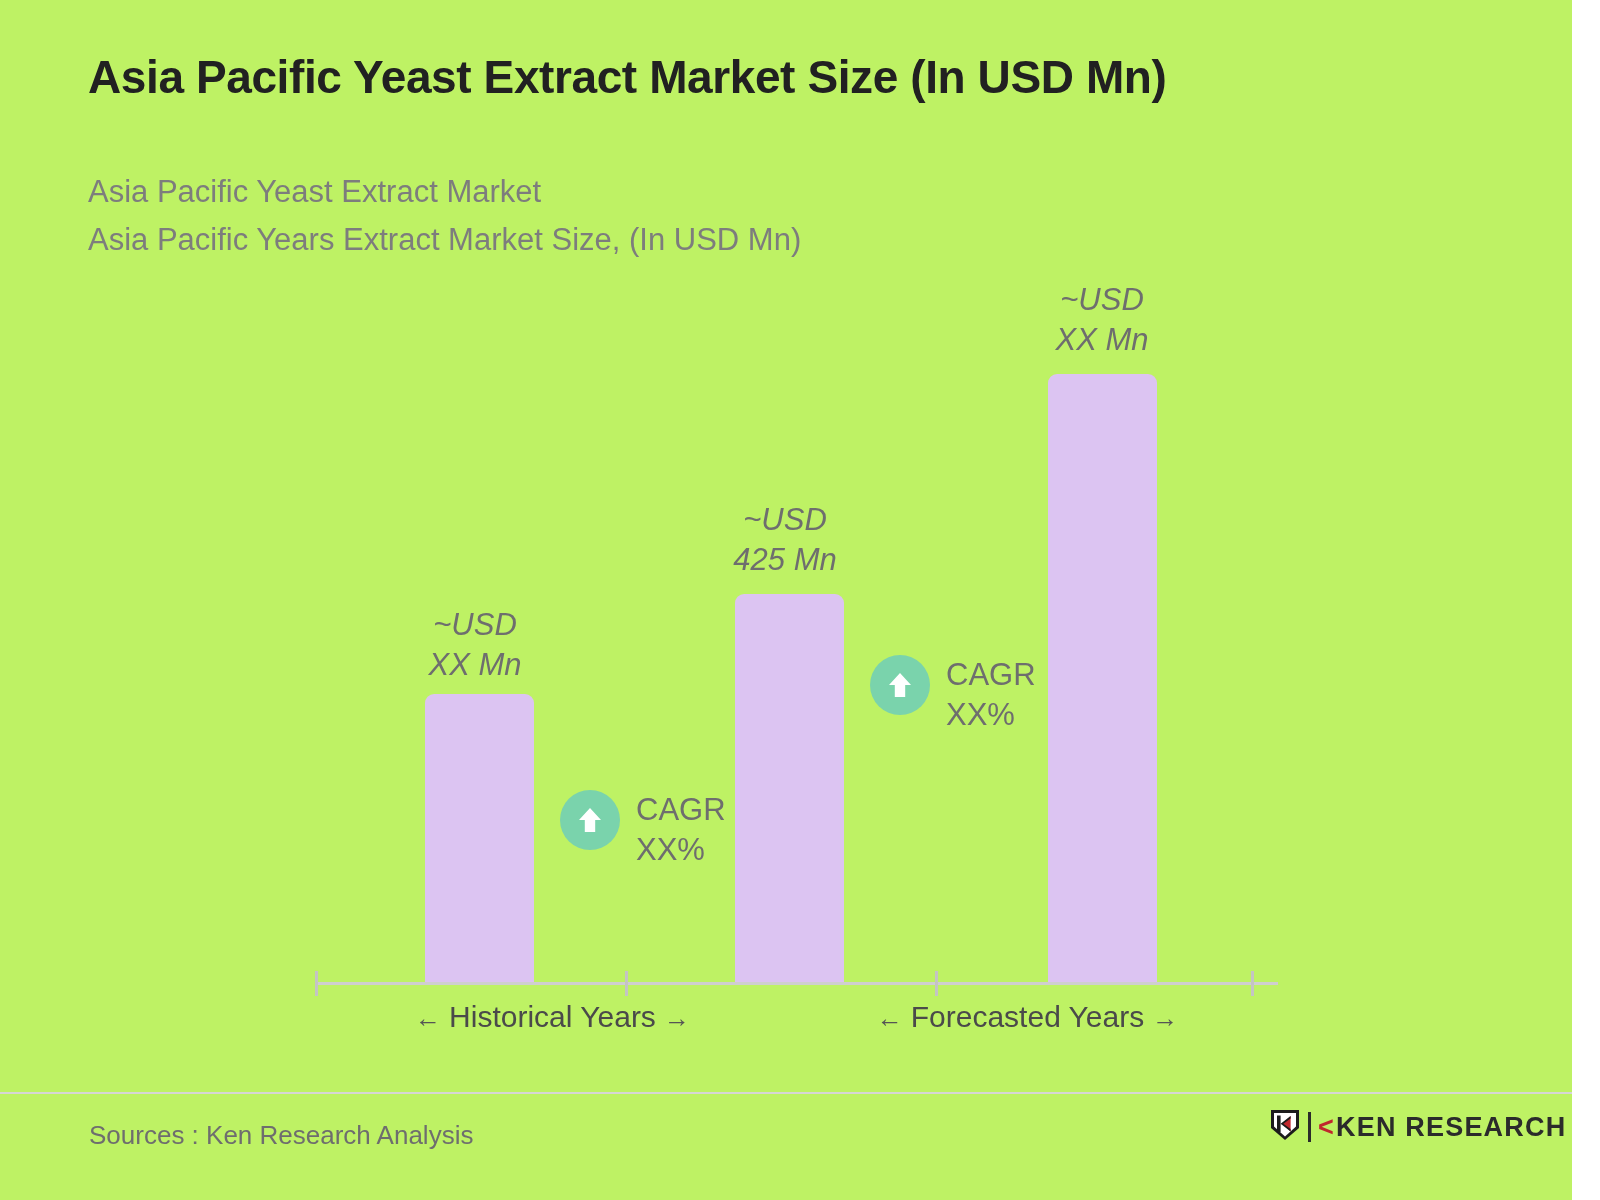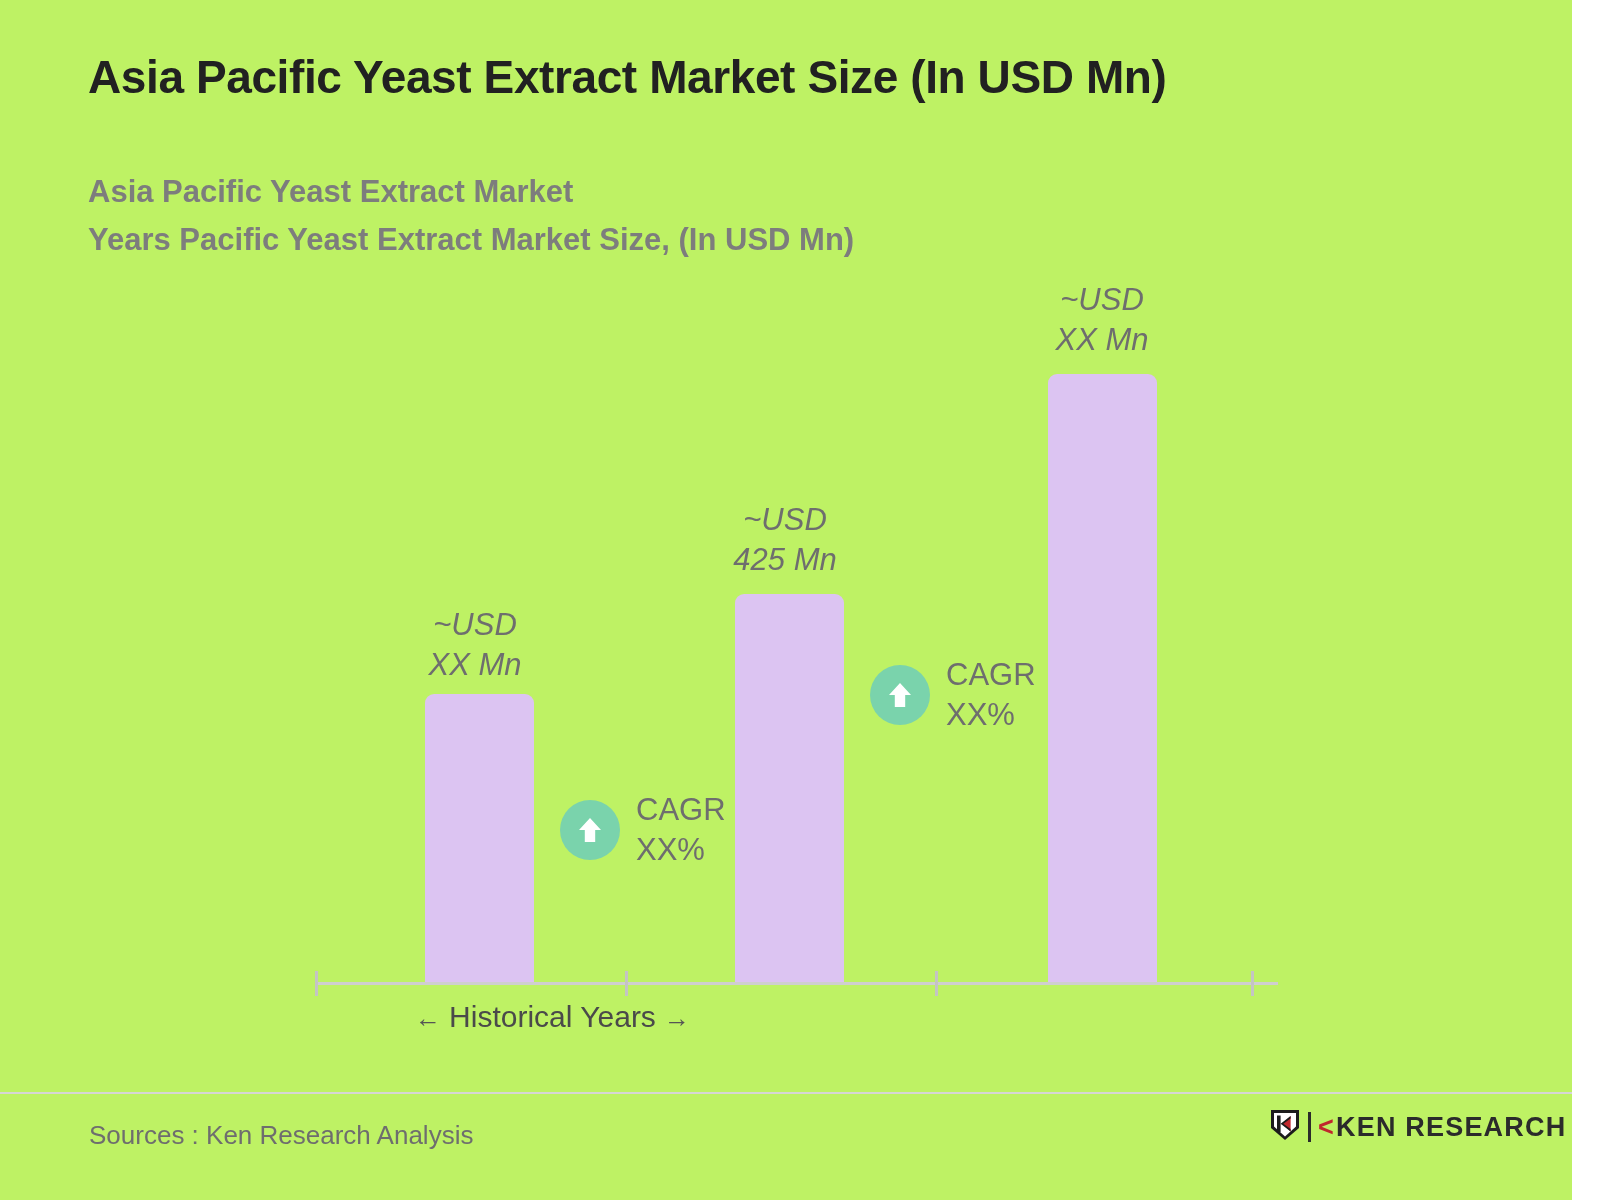--- a/index.html
+++ b/index.html
@@ -32,21 +32,20 @@
   }
 
   #subtitle {
     position: absolute;
     left: 88px;
     top: 168px;
     font-size: 31px;
     color: #7d7d7d;
     line-height: 1.55;
     white-space: nowrap;
-    font-weight: bold;
   }
 
   
   #plot {
     position: absolute;
     left: 290px;
     top: 260px;
     width: 1000px;
     height: 725px;
   }
@@ -85,21 +84,20 @@
     color: #6e6e6e;
     line-height: 1.28;
     white-space: pre-line;
     font-style: italic;
   }
 
   
   .cagr {
     position: absolute;
     display: flex;
-    align-items: center;
     gap: 16px;
   }
 
   .cagr-circle {
     width: 60px;
     height: 60px;
     border-radius: 50%;
     background: #7ad3ac;
     display: flex;
     align-items: center;
@@ -191,21 +189,21 @@
 </style>
 </head>
 <body>
 
 <div id="slide">
 
   <div id="title">Asia Pacific Yeast Extract Market Size (In USD Mn)</div>
 
   <div id="subtitle">
     <div>Asia Pacific Yeast Extract Market</div>
-    <div>Years Pacific Yeast Extract Market Size, (In USD Mn)</div>
+    <div>Asia Pacific Years Extract Market Size, (In USD Mn)</div>
   </div>
 
   <div id="plot">
 
     <div class="axis-line"></div>
 
     <div class="tick" style="left:25px;"></div>
     <div class="tick" style="left:335px;"></div>
     <div class="tick" style="left:645px;"></div>
     <div class="tick" style="left:961px;"></div>
@@ -240,20 +238,23 @@
 
     <div class="bar" style="left:758px; height:608px;"></div>
     <div class="bar-label" style="left:692px; top:20px;">~USD
 XX Mn</div>
 
   </div>
 
   <div id="axis-captions">
     <div class="axis-caption" style="width:500px; padding-left:25px;">
       <span class="arw">←</span><span>Historical Years</span><span class="arw">→</span>
+    </div>
+    <div class="axis-caption" style="width:475px;">
+      <span class="arw">←</span><span>Forecasted Years</span><span class="arw">→</span>
     </div>
   </div>
 
   <div id="footer-rule"></div>
   <div id="sources">Sources : Ken Research Analysis</div>
 
   <div id="logo">
     <span>
       <svg width="34" height="34" viewBox="0 0 34 34" aria-hidden="true">
         <path d="M3 2 H31 V20 L17 32 L3 20 Z" fill="#1c1c1c"></path>

